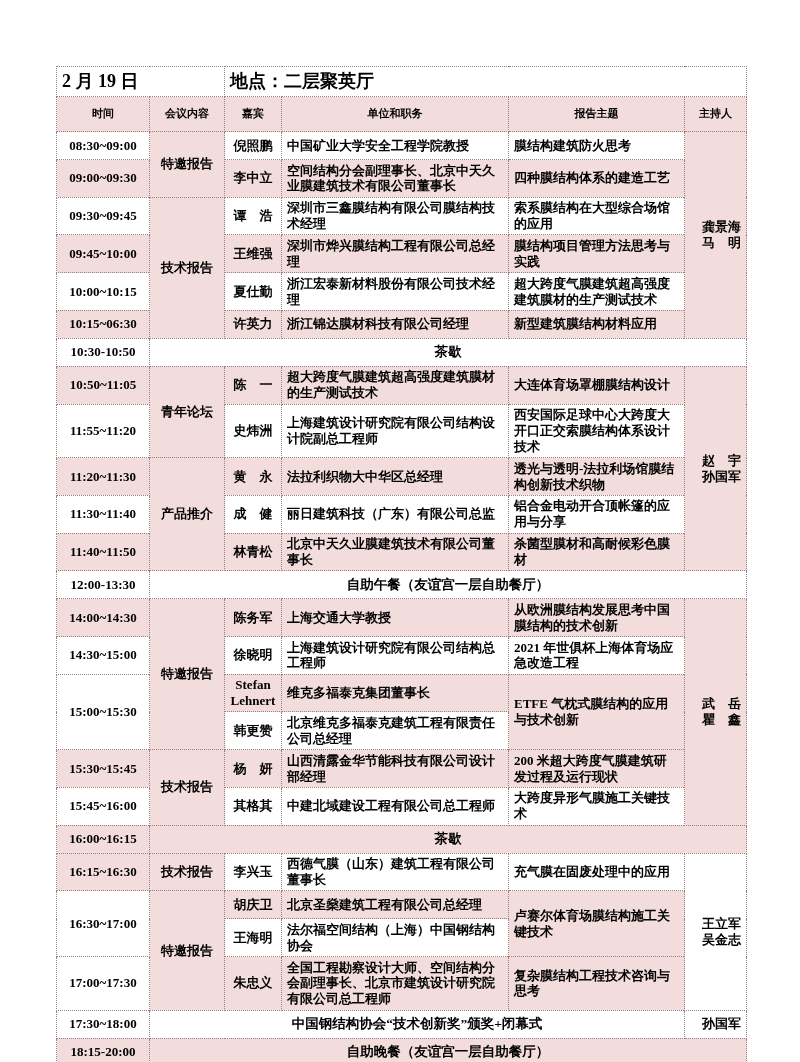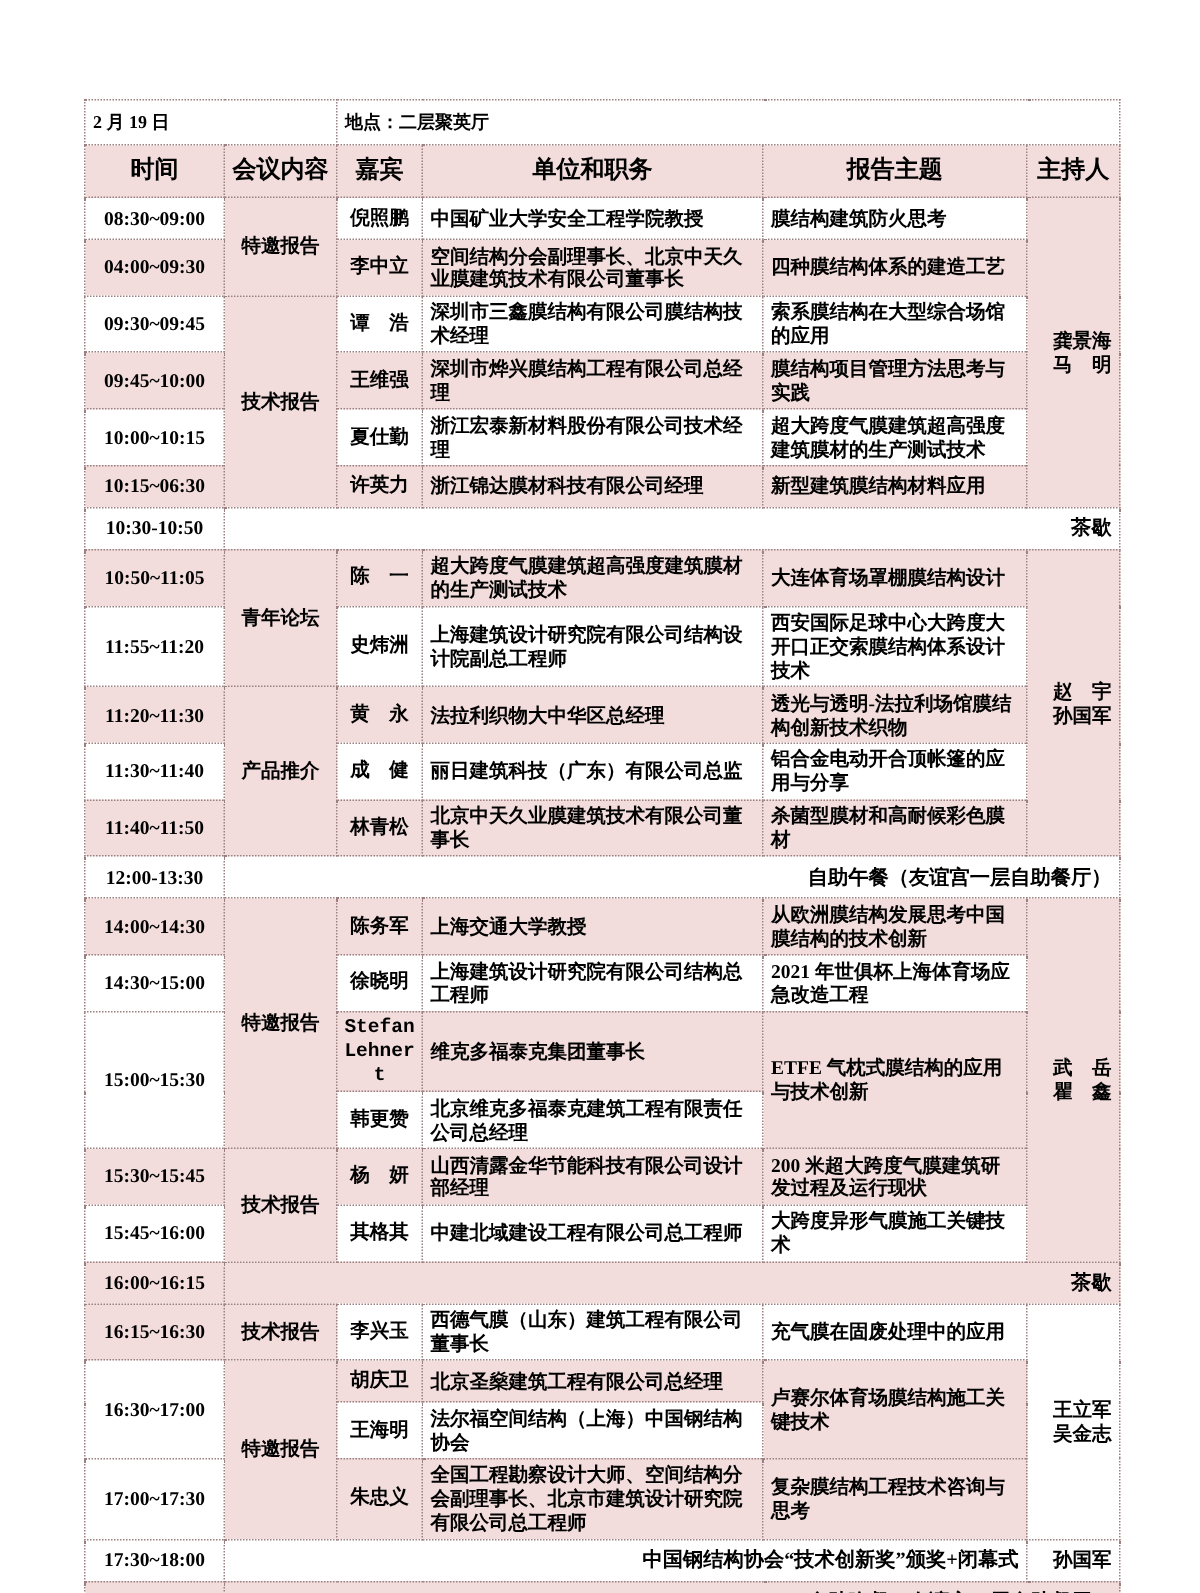--- a/index.html
+++ b/index.html
@@ -15,30 +15,30 @@
     font-weight:bold;font-size:13px;line-height:1.22;
   }
   col.c1{width:93px}col.c2{width:75px}col.c3{width:57px}
   col.c4{width:227px}col.c5{width:176px}col.c6{width:62px}
   td,th{
     border:1px dotted #9a8080;
     padding:2.5px 5px;height:22px;
     vertical-align:middle;
     word-break:break-word;
   }
-  th{font-size:16px;padding:6px 4px;}
+  th{font-size:11px;padding:6px 4px;}
   .p{background:#f2dddc}
   .w{background:#ffffff}
   .ct{text-align:center}
   .lt{text-align:left}
   .rt{}
-  .guest-cell{padding:2.5px 2px;font-family:Liberation Mono, monospace;}
-  .date-row td{height:24px;font-size:12px;}
+  .guest-cell{padding:2.5px 2px;}
+  .date-row td{height:24px;font-size:18px;}
   .host-line{text-align:right;}
-  .break-cell{text-align:right;font-size:13.5px;}
+  .break-cell{text-align:center;font-size:13.5px;}
 </style>
 </head>
 <body>
 
 <div class="page">
 <table class="schedule">
   <colgroup>
     <col class="c1">
         <col class="c2">
         <col class="c3">
@@ -68,21 +68,21 @@
     <td class="w ct guest-cell">倪照鹏</td>
     <td class="w lt">中国矿业大学安全工程学院教授</td>
     <td class="w lt">膜结构建筑防火思考</td>
     <td class="p ct" rowspan="6">
       <div class="host-line">龚景海</div>
       <div class="host-line">马　明</div>
     </td>
   </tr>
 
   <tr>
-    <td class="p ct">04:00~09:30</td>
+    <td class="p ct">09:00~09:30</td>
     <td class="p ct guest-cell">李中立</td>
     <td class="p lt">空间结构分会副理事长、北京中天久业膜建筑技术有限公司董事长</td>
     <td class="p lt">四种膜结构体系的建造工艺</td>
   </tr>
 
   <tr>
     <td class="w ct">09:30~09:45</td>
     <td class="p ct" rowspan="4">技术报告</td>
     <td class="w ct guest-cell">谭　浩</td>
     <td class="w lt">深圳市三鑫膜结构有限公司膜结构技术经理</td>

